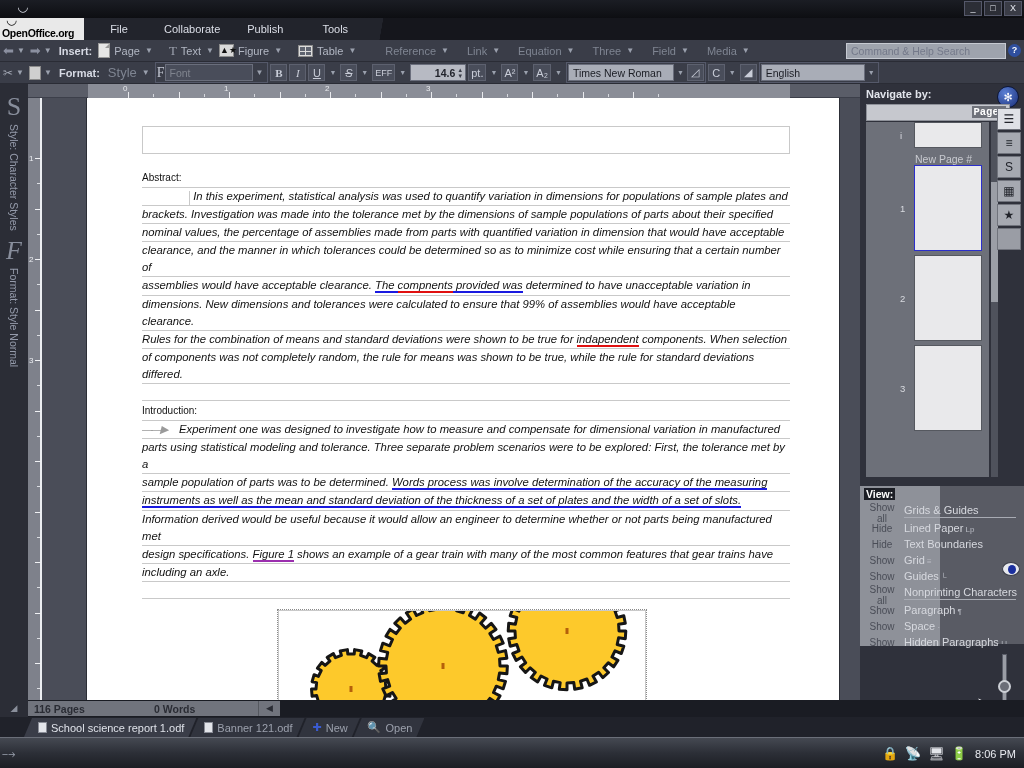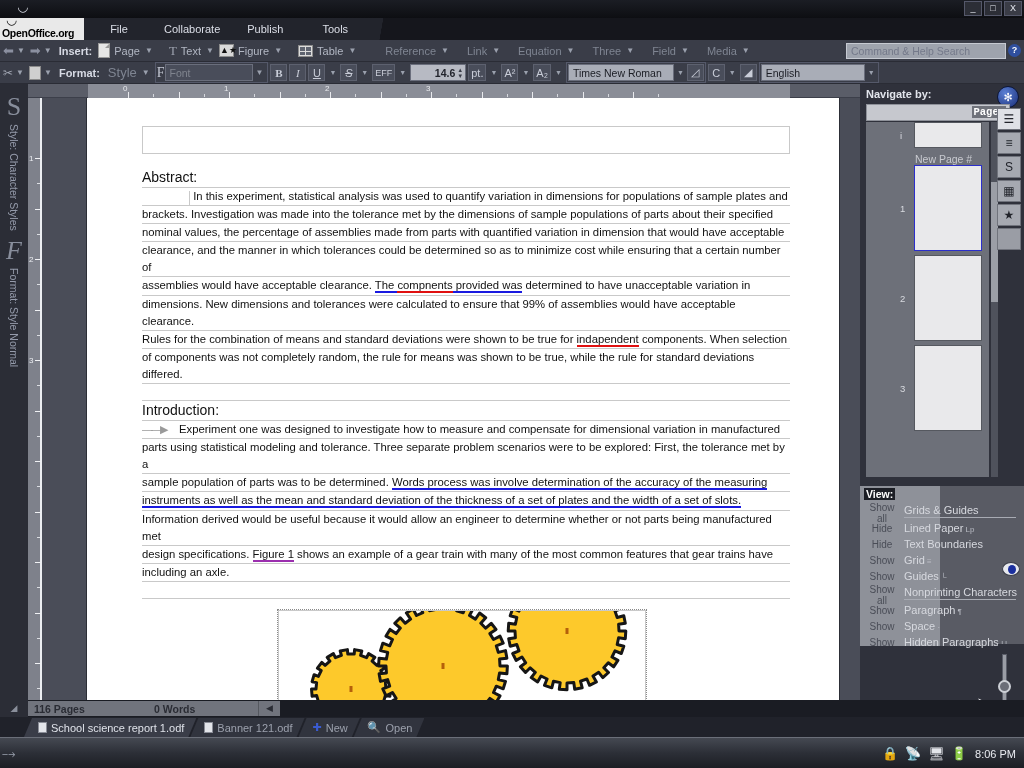--- a/index.html
+++ b/index.html
@@ -194,22 +194,22 @@
     background: #ffffff; box-shadow: 0 0 0 1px #2c2e36;
   }
   .doc {
     position: absolute; left: 55px; top: 28px; width: 648px;
     font-family: "Liberation Sans", sans-serif;
     font-size: 11.3px; color: #111; line-height: 17.1px;
   }
   .emptybox {
     height: 28px; border: 1px solid #c9c9c9; margin-bottom: 14px;
   }
-  .heading { font-size: 14px; line-height: 19px; border-bottom: 1px solid #c9c9c9; }
-  .para { border-bottom: 1px solid #c9c9c9; }
+  .heading { font-size: 10px; line-height: 19px; border-bottom: 1px solid #c9c9c9; }
+  .para { border-bottom: 1px solid #c9c9c9; font-style: italic; }
   .indentcell {
     display: inline-block; width: 48px; height: 14px;
     border-right: 1px solid #c9c9c9; vertical-align: bottom;
   }
   .tabarrow { color: #9a9a9a; letter-spacing: -2px; font-size: 11px; }
   .sp-blue { border-bottom: 2px solid #1a1ae0; padding-bottom: 0px; }
   .sp-red  { border-bottom: 2px solid #e01010; }
   .xref    { border-bottom: 2px solid #9b2fae; }
   .blankline { height: 17px; border-bottom: 1px solid #c9c9c9; }
 

